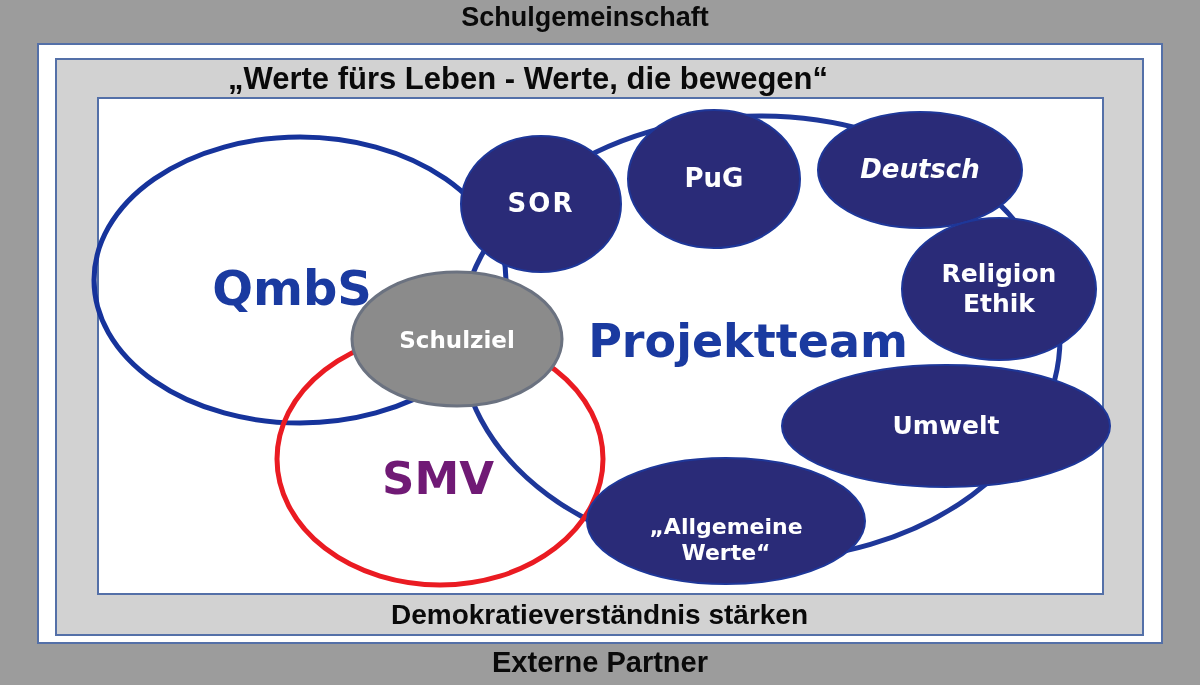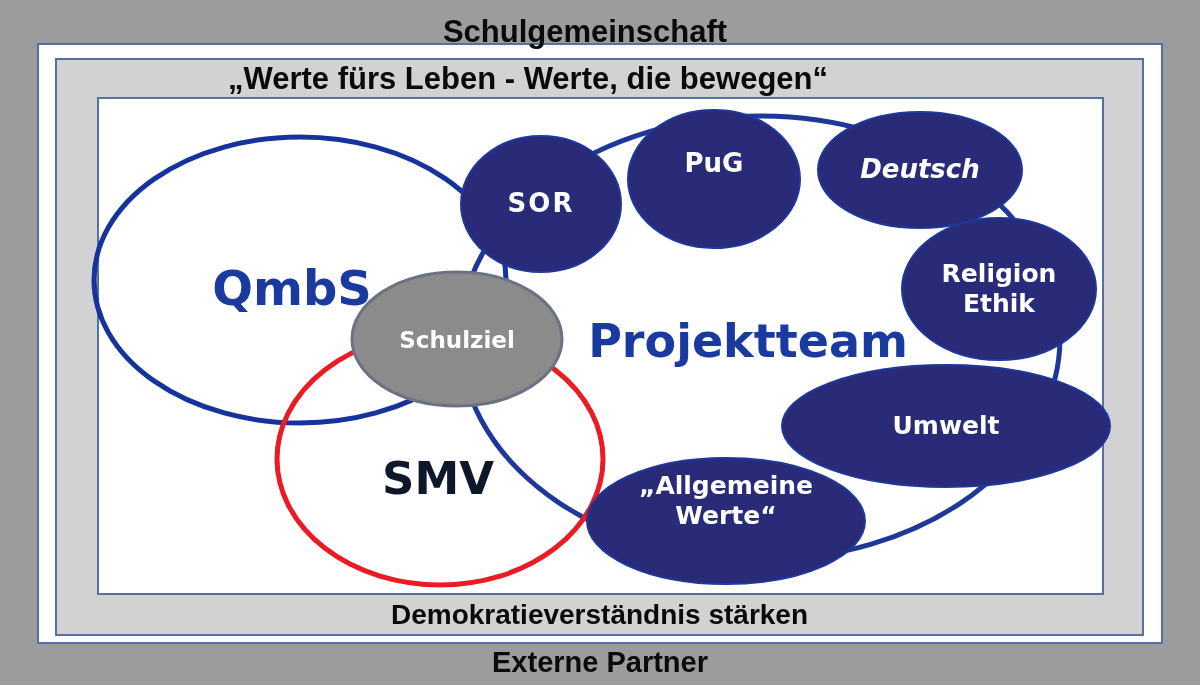--- a/index.html
+++ b/index.html
@@ -24,45 +24,45 @@
   .inner-frame {
     left: 97px; top: 97px; width: 1003px; height: 494px;
     background: #ffffff; border: 2px solid #5470a8;
   }
 
   
   .banner {
     color: #0a0a0a; font-weight: bold; text-align: center;
     white-space: nowrap; letter-spacing: 0px;
   }
-  .banner-top    { left: 0; top: 14px;   width: 1170px; font-size: 31px; }
+  .banner-top    { left: 0; top: 2px;   width: 1170px; font-size: 27px; }
   .banner-werte  { left: 55px; top: 61px; width: 946px; font-size: 31px; }
   .banner-demo   { left: 55px; top: 599px; width: 1089px; font-size: 28px; }
   .banner-extern { left: 0; top: 646px; width: 1200px; font-size: 29px; }
 
   svg.diagram { left: 0; top: 0; width: 1200px; height: 685px; }
 
   
   .dlabel {
     transform: translate(-50%, -50%);
     text-align: center; font-weight: bold; white-space: nowrap;
     font-family: "DejaVu Sans", sans-serif;
   }
   .blue-title { color: #1a3aa0; }
   .lbl-qmbs        { left: 292px; top: 288px; font-size: 48px; text-align: center; }
   .lbl-projektteam { left: 748px; top: 341px; font-size: 46px; }
-  .lbl-smv         { left: 438px; top: 478px; font-size: 45px; color: #0f172a; }
+  .lbl-smv         { left: 438px; top: 478px; font-size: 45px; color: #701a75; }
   .lbl-schulziel   { left: 457px; top: 340px; font-size: 23px; color: #ffffff; }
   .node-label { color: #ffffff; line-height: 1.2; }
   .lbl-sor      { left: 541px; top: 204px; font-size: 26px; letter-spacing: 2px; }
-  .lbl-pug      { left: 714px; top: 164px; font-size: 26px; }
+  .lbl-pug      { left: 714px; top: 179px; font-size: 26px; }
   .lbl-deutsch  { left: 920px; top: 170px; font-size: 26px; font-style: italic; }
   .lbl-religion { left: 999px; top: 289px; font-size: 25px; }
   .lbl-umwelt   { left: 946px; top: 426px; font-size: 25px; }
-  .lbl-allgwerte{ left: 726px; top: 501px; font-size: 25px; }
+  .lbl-allgwerte{ left: 726px; top: 540px; font-size: 22px; }
 </style>
 </head>
 <body>
 
 <div class="abs outer-frame"></div>
 <div class="abs mid-frame"></div>
 <div class="abs inner-frame"></div>
 
 <div class="abs banner banner-top">Schulgemeinschaft</div>
 <div class="abs banner banner-werte">„Werte fürs Leben - Werte, die bewegen“</div>

